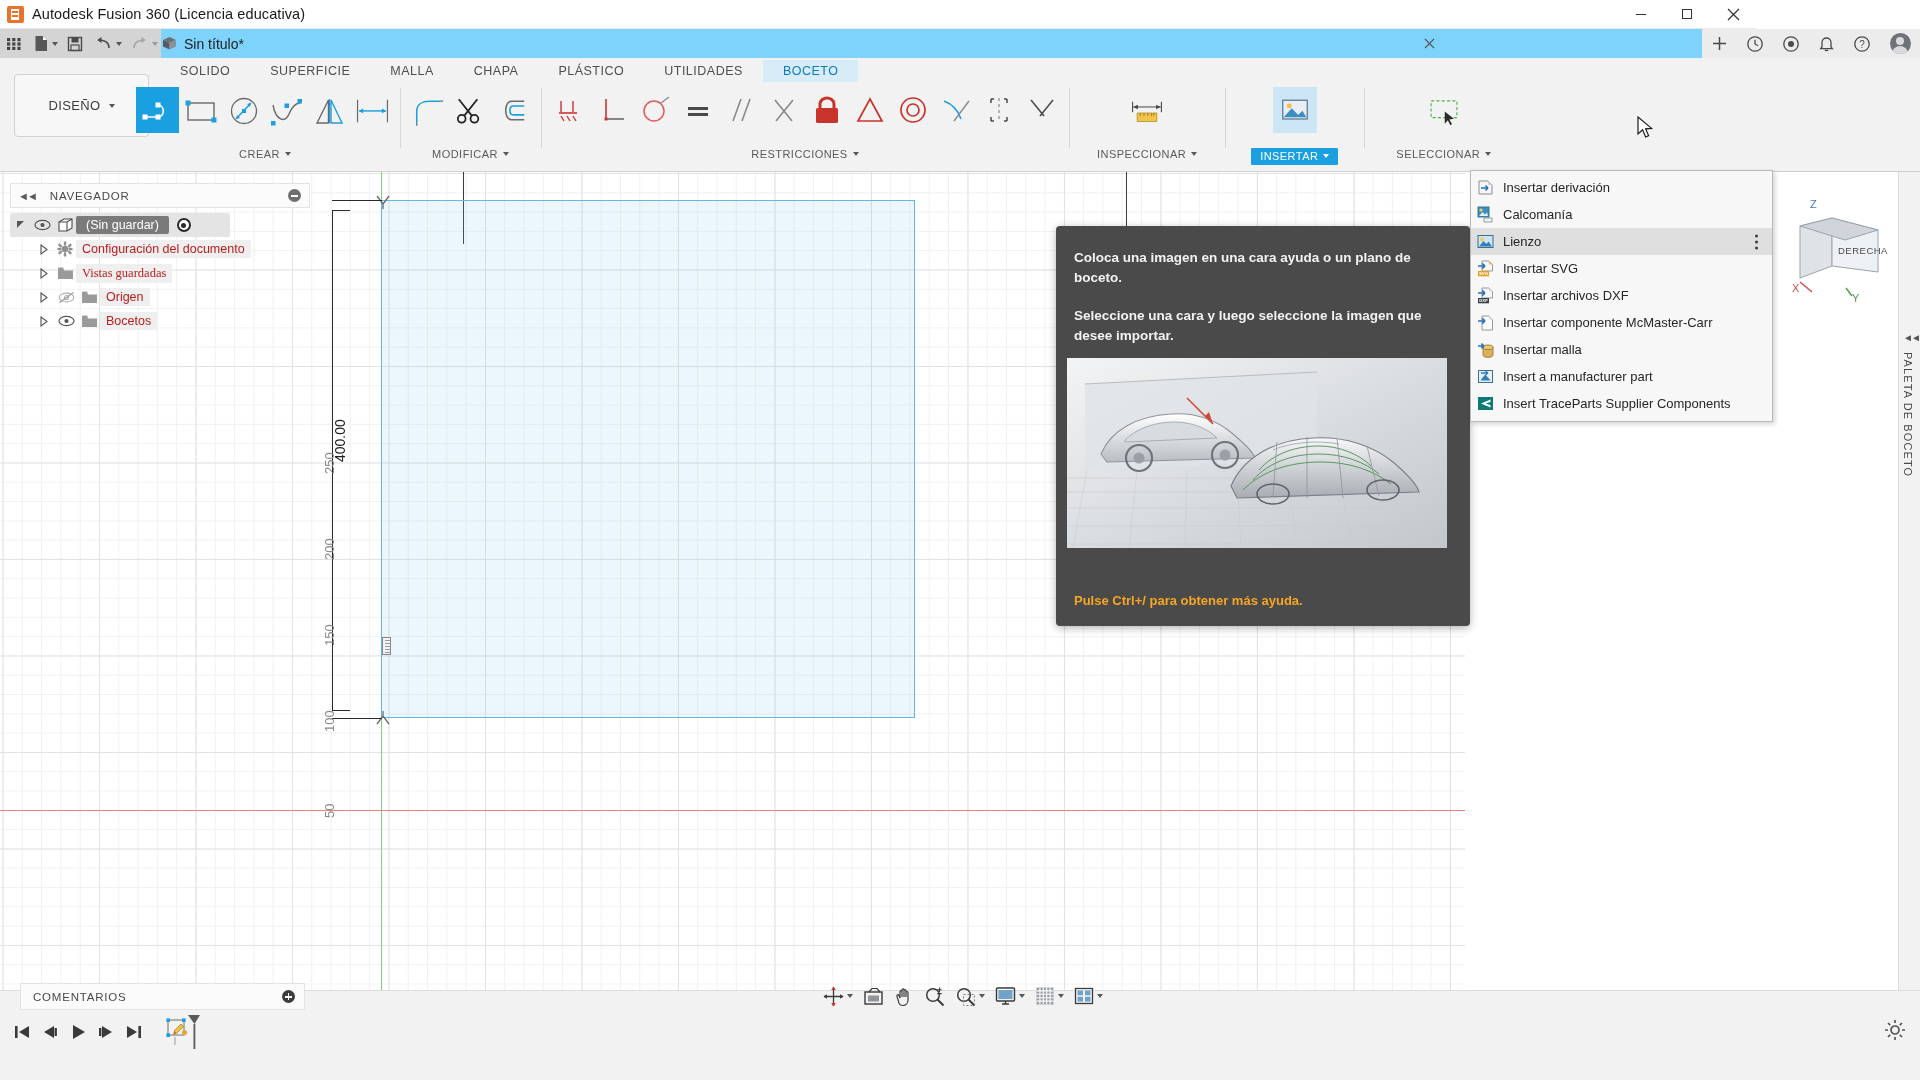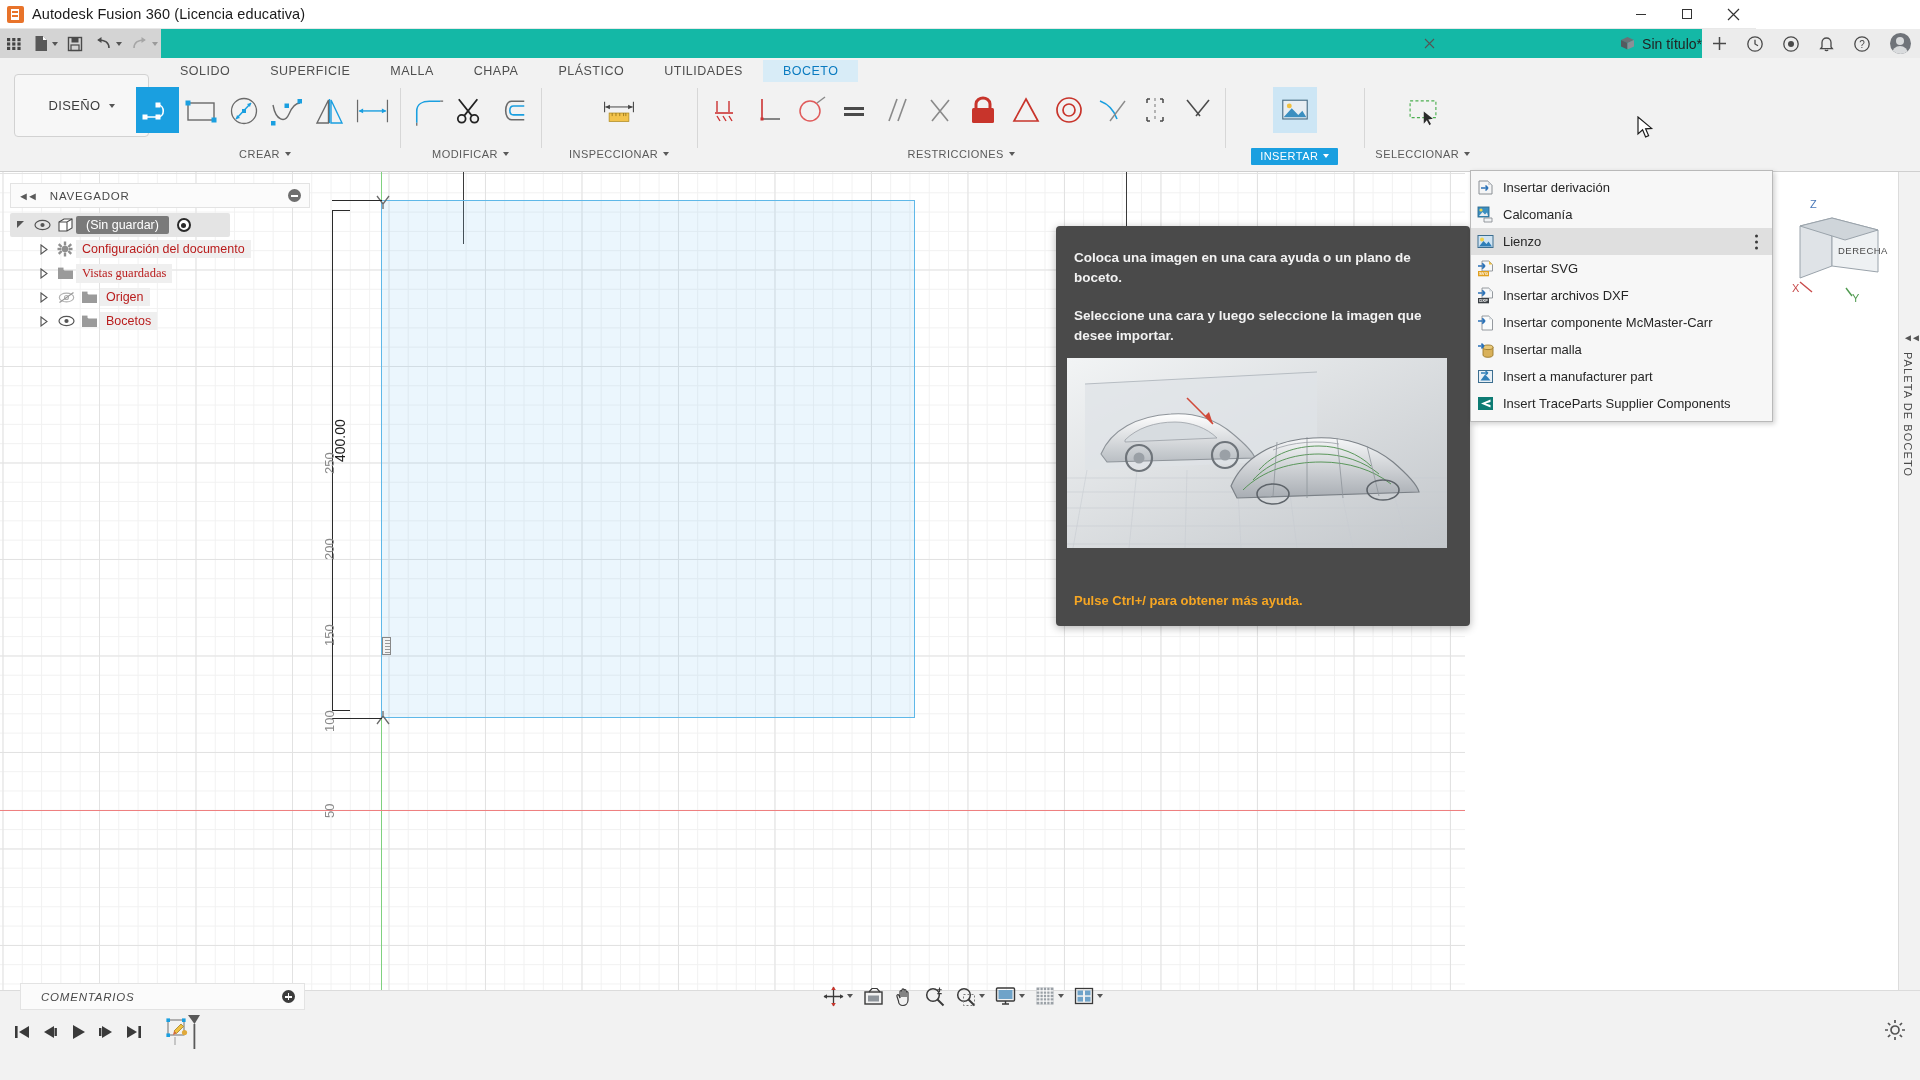--- a/index.html
+++ b/index.html
@@ -50,22 +50,22 @@
     padding: 0 6px; color: #444;
   }
   .qab-btn.wide { padding: 0 3px 0 6px; }
   .caret-sm {
     width: 0; height: 0; margin-left: 3px;
     border-left: 3.5px solid transparent; border-right: 3.5px solid transparent;
     border-top: 4px solid #555;
   }
   .caret-sm.dim { border-top-color: #9a9a9a; }
   .doc-title-zone {
-    flex: 1 1 auto; height: 29px; background: #14b8a6;
-    display: flex; align-items: center; justify-content: flex-end;
+    flex: 1 1 auto; height: 29px; background: #7dd3fc;
+    display: flex; align-items: center; justify-content: flex-start;
     position: relative;
   }
   .doc-title { display: flex; align-items: center; gap: 6px; }
   .doc-title-label { font-size: 14px; color: #222; }
   .doc-tab-close {
     position: absolute; right: 260px; top: 0; height: 29px; width: 26px;
     display: flex; align-items: center; justify-content: center; color: #555;
   }
   .qab-right { display: flex; align-items: center; height: 29px; background:#ececec; }
   .qab-right .qab-btn { padding: 0 9px; }
@@ -337,21 +337,21 @@
     color: #333;
   }
 
   
   .comments {
     position: absolute; left: 20px; top: 983px; width: 285px; height: 27px;
     background: #fbfbfb; border: 1px solid #e3e3e3;
     display: flex; align-items: center; z-index: 40;
   }
   .comments-label {
-    margin-left: 20px; font-size: 11.5px; color: #4a4a4a; letter-spacing: 0.8px; font-style: italic;
+    margin-left: 12px; font-size: 11.5px; color: #4a4a4a; letter-spacing: 0.8px;
   }
   .comments-add {
     margin-left: auto; margin-right: 9px; width: 13px; height: 13px;
     border-radius: 50%; background: #3c3c3c; position: relative;
   }
   .comments-add::before, .comments-add::after {
     content:""; position:absolute; background:#fff;
   }
   .comments-add::before { left:3px; top:6px; width:7px; height:1.6px; }
   .comments-add::after { left:5.7px; top:3.3px; width:1.6px; height:7px; }
@@ -616,139 +616,139 @@
               <path d="M33 16 H22 C17 16 17 25 22 25 H33" stroke="#1a9fe0" stroke-width="1.6" fill="none"></path>
             </svg>
           </div>
         </div>
         <div class="panel-label">
           <span>MODIFICAR</span>
           <span class="caret-sm"></span>
         </div>
       </div>
 
+      <div class="panel">
+        <div class="panel-tools">
+          <div class="tool">
+            <svg width="36" height="40" viewBox="0 0 36 40">
+              <path d="M10 11 V22 M22 11 V22" stroke="#c33" stroke-width="1.4"></path>
+              <path d="M8 23 H26" stroke="#c33" stroke-width="1.6"></path>
+              <path d="M10 26 L13 31 M16 26 L19 31 M22 26 L25 31" stroke="#c33" stroke-width="1.4"></path>
+            </svg>
+          </div>
+          <div class="tool">
+            <svg width="36" height="40" viewBox="0 0 36 40">
+              <path d="M12 9 V29" stroke="#c33" stroke-width="1.6"></path>
+              <path d="M12 29 H30" stroke="#6a6a6a" stroke-width="1.6"></path>
+              <rect x="10.5" y="27.5" width="3" height="3" fill="#c33"></rect>
+            </svg>
+          </div>
+          <div class="tool">
+            <svg width="36" height="40" viewBox="0 0 36 40">
+              <circle cx="17" cy="21" r="10" fill="none" stroke="#e05a5a" stroke-width="1.5"></circle>
+              <path d="M24 13 L32 7" stroke="#8a8a8a" stroke-width="1.4"></path>
+            </svg>
+          </div>
+          <div class="tool">
+            <svg width="36" height="40" viewBox="0 0 36 40">
+              <rect x="8" y="17" width="20" height="3" fill="#4a4a4a"></rect>
+              <rect x="8" y="23" width="20" height="3" fill="#4a4a4a"></rect>
+            </svg>
+          </div>
+          <div class="tool">
+            <svg width="36" height="40" viewBox="0 0 36 40">
+              <path d="M10 31 L18 9" stroke="#8a8a8a" stroke-width="1.6"></path>
+              <path d="M19 31 L27 9" stroke="#8a8a8a" stroke-width="1.6"></path>
+            </svg>
+          </div>
+          <div class="tool">
+            <svg width="36" height="40" viewBox="0 0 36 40">
+              <path d="M9 10 L26 31" stroke="#8a8a8a" stroke-width="1.6"></path>
+              <path d="M27 10 L10 31" stroke="#8a8a8a" stroke-width="1.6"></path>
+            </svg>
+          </div>
+          <div class="tool">
+            <svg width="40" height="40" viewBox="0 0 40 40">
+              <path d="M13 18 V14 C13 10 17 8 20 8 C23 8 27 10 27 14 V18" fill="none" stroke="#c8342b" stroke-width="3"></path>
+              <rect x="9" y="18" width="22" height="15" rx="1.5" fill="#c8342b"></rect>
+            </svg>
+          </div>
+          <div class="tool">
+            <svg width="40" height="40" viewBox="0 0 40 40">
+              <path d="M20 9 L32 31 H8 Z" fill="none" stroke="#c8342b" stroke-width="1.7"></path>
+            </svg>
+          </div>
+          <div class="tool">
+            <svg width="40" height="40" viewBox="0 0 40 40">
+              <circle cx="20" cy="20" r="12" fill="none" stroke="#c8342b" stroke-width="1.7"></circle>
+              <circle cx="20" cy="20" r="6" fill="none" stroke="#c8342b" stroke-width="1.7"></circle>
+            </svg>
+          </div>
+          <div class="tool">
+            <svg width="40" height="40" viewBox="0 0 40 40">
+              <path d="M8 11 C16 14 22 20 25 29" stroke="#1a9fe0" stroke-width="1.6" fill="none"></path>
+              <path d="M18 31 L33 11" stroke="#8a8a8a" stroke-width="1.4" fill="none"></path>
+            </svg>
+          </div>
+          <div class="tool">
+            <svg width="40" height="40" viewBox="0 0 40 40">
+              <path d="M20 8 V32" stroke="#8a8a8a" stroke-width="1.2" stroke-dasharray="3 3"></path>
+              <path d="M12 9 V13 M12 27 V31 M12 9 H15 M12 31 H15" stroke="#4a4a4a" stroke-width="1.5" fill="none"></path>
+              <path d="M28 9 V13 M28 27 V31 M28 9 H25 M28 31 H25" stroke="#4a4a4a" stroke-width="1.5" fill="none"></path>
+            </svg>
+          </div>
+          <div class="tool">
+            <svg width="40" height="40" viewBox="0 0 40 40">
+              <path d="M9 10 L22 26" stroke="#4a4a4a" stroke-width="1.6"></path>
+              <path d="M31 10 L18 26" stroke="#4a4a4a" stroke-width="1.6"></path>
+            </svg>
+          </div>
+        </div>
+        <div class="panel-label">
+          <span>RESTRICCIONES</span>
+          <span class="caret-sm"></span>
+        </div>
+      </div>
+
       <div class="panel" style="padding:0 28px;">
         <div class="panel-tools">
           <div class="tool big">
             <svg width="58" height="46" viewBox="0 0 58 46">
               <path d="M10 12 V26 M48 12 V26" stroke="#444" stroke-width="1.4"></path>
               <path d="M11 19 H47" stroke="#444" stroke-width="1.3"></path>
               <path d="M11 19 L17 16 L17 22 Z" fill="#444"></path>
               <path d="M47 19 L41 16 L41 22 Z" fill="#444"></path>
               <rect x="16" y="27" width="26" height="11" fill="#f3c34b" stroke="#b08b1f" stroke-width="1"></rect>
               <path d="M20 27 V31 M25 27 V31 M30 27 V31 M35 27 V31 M38 27 V31" stroke="#8a6a12" stroke-width="1"></path>
             </svg>
           </div>
         </div>
         <div class="panel-label">
           <span>INSPECCIONAR</span>
           <span class="caret-sm"></span>
         </div>
       </div>
 
-      <div class="panel">
-        <div class="panel-tools">
-          <div class="tool">
-            <svg width="36" height="40" viewBox="0 0 36 40">
-              <path d="M10 11 V22 M22 11 V22" stroke="#c33" stroke-width="1.4"></path>
-              <path d="M8 23 H26" stroke="#c33" stroke-width="1.6"></path>
-              <path d="M10 26 L13 31 M16 26 L19 31 M22 26 L25 31" stroke="#c33" stroke-width="1.4"></path>
-            </svg>
-          </div>
-          <div class="tool">
-            <svg width="36" height="40" viewBox="0 0 36 40">
-              <path d="M12 9 V29" stroke="#c33" stroke-width="1.6"></path>
-              <path d="M12 29 H30" stroke="#6a6a6a" stroke-width="1.6"></path>
-              <rect x="10.5" y="27.5" width="3" height="3" fill="#c33"></rect>
-            </svg>
-          </div>
-          <div class="tool">
-            <svg width="36" height="40" viewBox="0 0 36 40">
-              <circle cx="17" cy="21" r="10" fill="none" stroke="#e05a5a" stroke-width="1.5"></circle>
-              <path d="M24 13 L32 7" stroke="#8a8a8a" stroke-width="1.4"></path>
-            </svg>
-          </div>
-          <div class="tool">
-            <svg width="36" height="40" viewBox="0 0 36 40">
-              <rect x="8" y="17" width="20" height="3" fill="#4a4a4a"></rect>
-              <rect x="8" y="23" width="20" height="3" fill="#4a4a4a"></rect>
-            </svg>
-          </div>
-          <div class="tool">
-            <svg width="36" height="40" viewBox="0 0 36 40">
-              <path d="M10 31 L18 9" stroke="#8a8a8a" stroke-width="1.6"></path>
-              <path d="M19 31 L27 9" stroke="#8a8a8a" stroke-width="1.6"></path>
-            </svg>
-          </div>
-          <div class="tool">
-            <svg width="36" height="40" viewBox="0 0 36 40">
-              <path d="M9 10 L26 31" stroke="#8a8a8a" stroke-width="1.6"></path>
-              <path d="M27 10 L10 31" stroke="#8a8a8a" stroke-width="1.6"></path>
-            </svg>
-          </div>
-          <div class="tool">
-            <svg width="40" height="40" viewBox="0 0 40 40">
-              <path d="M13 18 V14 C13 10 17 8 20 8 C23 8 27 10 27 14 V18" fill="none" stroke="#c8342b" stroke-width="3"></path>
-              <rect x="9" y="18" width="22" height="15" rx="1.5" fill="#c8342b"></rect>
-            </svg>
-          </div>
-          <div class="tool">
-            <svg width="40" height="40" viewBox="0 0 40 40">
-              <path d="M20 9 L32 31 H8 Z" fill="none" stroke="#c8342b" stroke-width="1.7"></path>
-            </svg>
-          </div>
-          <div class="tool">
-            <svg width="40" height="40" viewBox="0 0 40 40">
-              <circle cx="20" cy="20" r="12" fill="none" stroke="#c8342b" stroke-width="1.7"></circle>
-              <circle cx="20" cy="20" r="6" fill="none" stroke="#c8342b" stroke-width="1.7"></circle>
-            </svg>
-          </div>
-          <div class="tool">
-            <svg width="40" height="40" viewBox="0 0 40 40">
-              <path d="M8 11 C16 14 22 20 25 29" stroke="#1a9fe0" stroke-width="1.6" fill="none"></path>
-              <path d="M18 31 L33 11" stroke="#8a8a8a" stroke-width="1.4" fill="none"></path>
-            </svg>
-          </div>
-          <div class="tool">
-            <svg width="40" height="40" viewBox="0 0 40 40">
-              <path d="M20 8 V32" stroke="#8a8a8a" stroke-width="1.2" stroke-dasharray="3 3"></path>
-              <path d="M12 9 V13 M12 27 V31 M12 9 H15 M12 31 H15" stroke="#4a4a4a" stroke-width="1.5" fill="none"></path>
-              <path d="M28 9 V13 M28 27 V31 M28 9 H25 M28 31 H25" stroke="#4a4a4a" stroke-width="1.5" fill="none"></path>
-            </svg>
-          </div>
-          <div class="tool">
-            <svg width="40" height="40" viewBox="0 0 40 40">
-              <path d="M9 10 L22 26" stroke="#4a4a4a" stroke-width="1.6"></path>
-              <path d="M31 10 L18 26" stroke="#4a4a4a" stroke-width="1.6"></path>
-            </svg>
-          </div>
-        </div>
-        <div class="panel-label">
-          <span>RESTRICCIONES</span>
-          <span class="caret-sm"></span>
-        </div>
-      </div>
-
       <div class="panel insert-highlight" style="padding:0 26px;">
         <div class="panel-tools">
           <div class="tool big insert-active">
             <svg width="54" height="46" viewBox="0 0 54 46">
               <rect x="12" y="11" width="30" height="23" fill="#e8eef3" stroke="#4a6e86" stroke-width="1.4"></rect>
               <circle cx="20" cy="18" r="3" fill="#f0c040"></circle>
               <path d="M13 32 L23 21 L31 29 L36 24 L41 32 Z" fill="#3c8fc0"></path>
             </svg>
           </div>
         </div>
         <div class="panel-label chip">
           <span>INSERTAR</span>
           <span class="caret-sm"></span>
         </div>
       </div>
 
-      <div class="panel" style="padding:0 11px;">
+      <div class="panel" style="padding:0 32px;">
         <div class="panel-tools">
           <div class="tool big">
             <svg width="58" height="46" viewBox="0 0 58 46">
               <rect x="12" y="11" width="34" height="22" fill="none" stroke="#4caf50" stroke-width="1.5" stroke-dasharray="4 3"></rect>
               <path d="M30 25 L30 41 L34 36.5 L37.5 43 L39.5 41.5 L36 35.5 L42 34.5 Z" fill="#2b2b2b"></path>
             </svg>
           </div>
         </div>
         <div class="panel-label">
           <span>SELECCIONAR</span>

